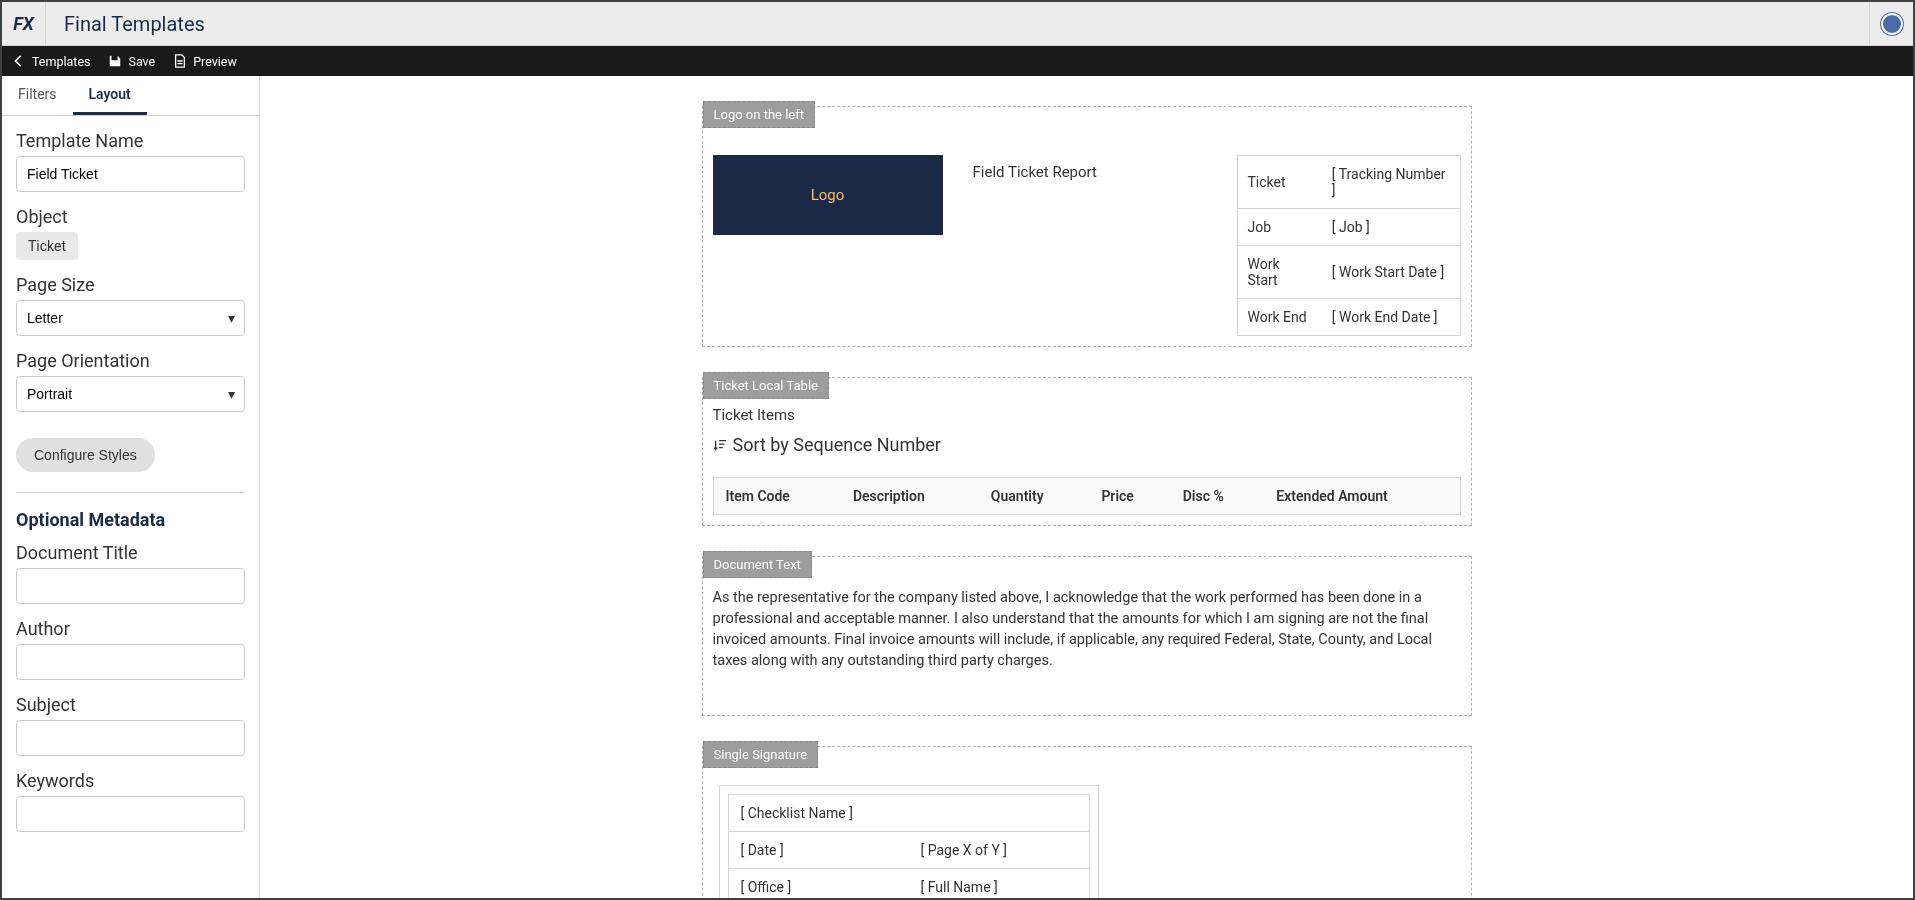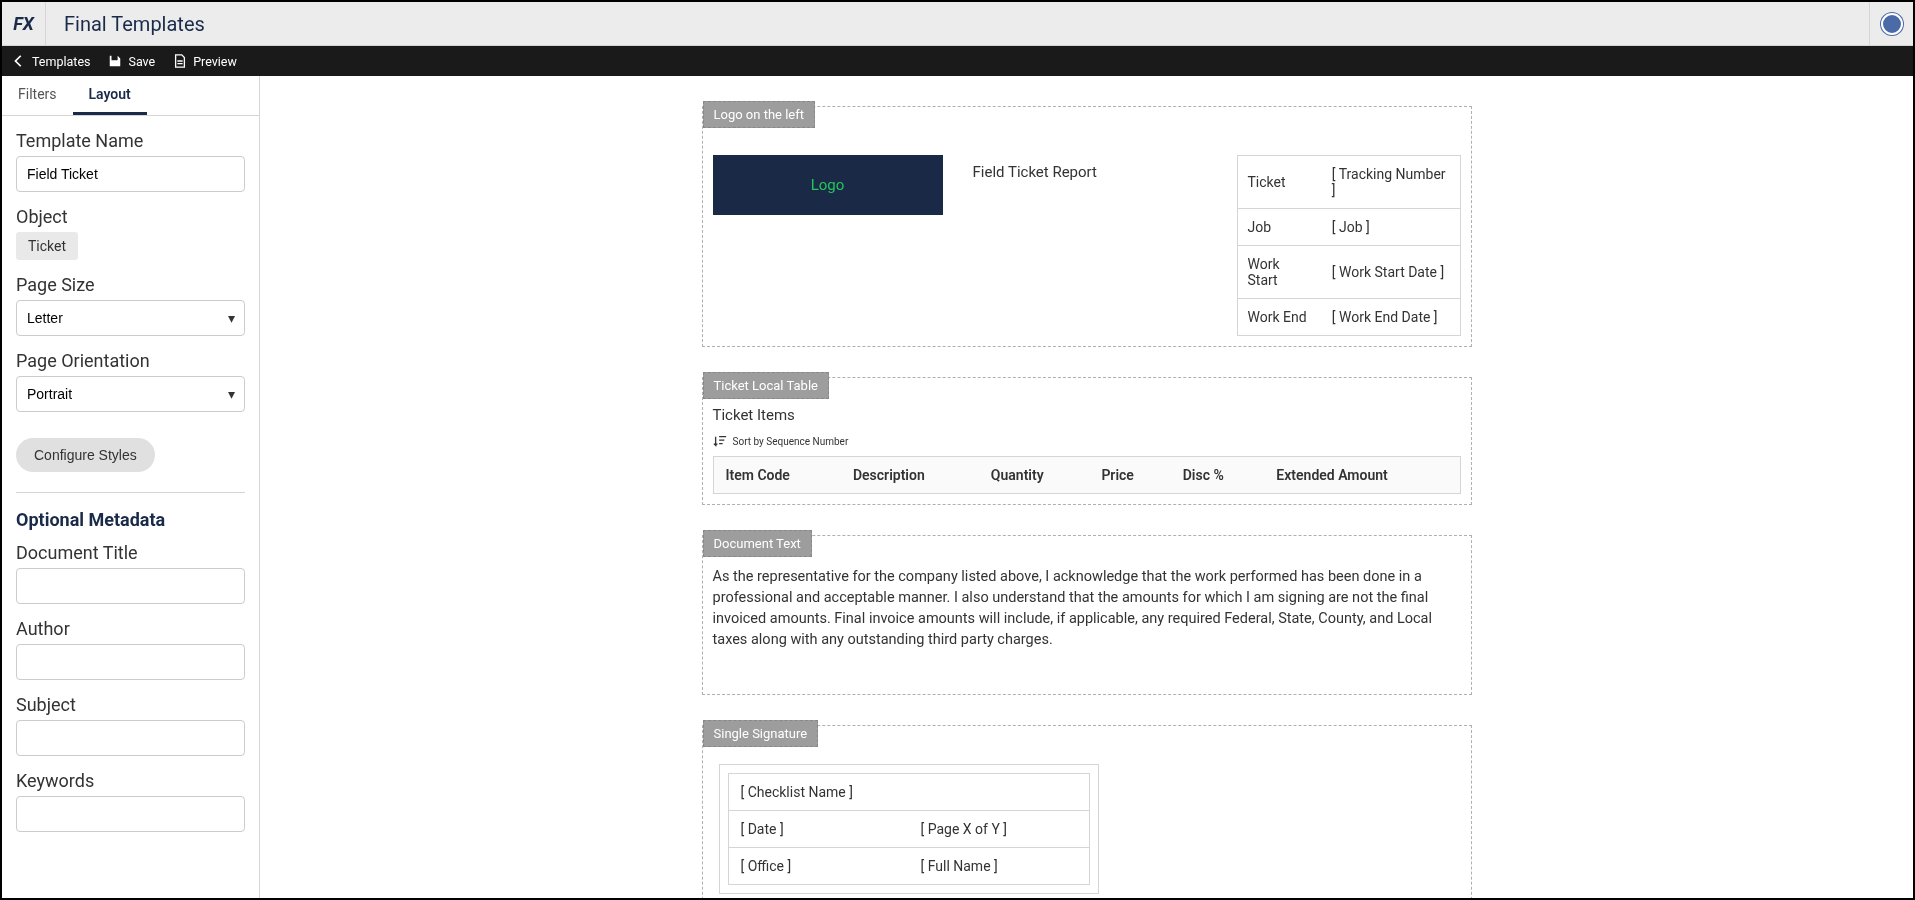--- a/index.html
+++ b/index.html
@@ -1,18 +1,18 @@
 <!DOCTYPE html>
 <html><head>
 <meta charset="utf-8">
 <style>
 * { box-sizing: border-box; margin: 0; padding: 0; }
 body { font-family: -apple-system, BlinkMacSystemFont, "Segoe UI", Roboto, sans-serif; font-size: 14px; color: #333; background: #fff; overflow: hidden; }
 
-.app-frame { border: 2px solid #000000; width: 1915px; height: 900px; display: flex; flex-direction: column; }
+.app-frame { border: 2px solid #404040; width: 1915px; height: 900px; display: flex; flex-direction: column; }
 
 .topbar { background: #ececec; display: flex; align-items: center; height: 44px; border-bottom: 1px solid #d5d5d5; }
 .topbar-logo { width: 44px; height: 44px; display: flex; align-items: center; justify-content: center; border-right: 1px solid #d5d5d5; font-weight: bold; font-style: italic; font-size: 18px; color: #1a2b4a; }
 .topbar-title { padding-left: 18px; font-size: 20px; color: #1a2b4a; }
 .topbar-spacer { flex: 1; }
 .topbar-user { width: 44px; height: 44px; display: flex; align-items: center; justify-content: center; border-left: 1px solid #d5d5d5; }
 .user-avatar { width: 22px; height: 22px; border-radius: 50%; background: #4a6ba8; border: 2px solid #fff; box-shadow: 0 0 0 1px #4a6ba8; }
 
 .actionbar { background: #1a1a1a; height: 30px; display: flex; align-items: center; padding-left: 10px; gap: 18px; }
 .action-item { display: flex; align-items: center; gap: 6px; color: #fff; font-size: 12.5px; cursor: pointer; }
@@ -35,29 +35,29 @@
 .divider { border: none; border-top: 1px solid #d5d5d5; margin: 20px 0 16px; }
 .section-heading { font-size: 18px; font-weight: bold; color: #1a2b4a; margin-bottom: 12px; }
 
 .canvas { flex: 1; background: #fff; overflow-y: auto; display: flex; justify-content: center; padding: 30px 0; }
 .canvas-inner { width: 770px; }
 
 .block { border: 1px dashed #b0b0b0; padding: 18px 10px 10px; position: relative; margin-bottom: 30px; }
 .block-tag { position: absolute; top: -6px; left: 0; background: #9d9d9d; color: #fff; font-size: 13px; padding: 5px 10px; border: 1px dashed #888; }
 
 .header-block { display: flex; gap: 30px; padding-top: 30px; }
-.logo-box { width: 230px; height: 60px; background: #1a2946; color: #22c55e; display: flex; align-items: center; justify-content: center; font-size: 15px; }
+.logo-box { width: 230px; height: 80px; background: #1a2946; color: #fdba74; display: flex; align-items: center; justify-content: center; font-size: 15px; }
 .header-title { font-size: 15px; color: #333; padding-top: 8px; }
 .header-table { margin-left: auto; border: 1px solid #d5d5d5; border-collapse: collapse; width: 224px; }
 .header-table td { border-bottom: 1px solid #d5d5d5; padding: 10px 10px; font-size: 14px; color: #333; }
 .header-table tr:last-child td { border-bottom: none; }
 
 .items-block { padding-top: 28px; }
 .items-title { font-size: 15px; color: #333; margin-bottom: 10px; }
-.sort-row { display: flex; align-items: center; gap: 6px; font-size: 10px; color: #333; margin-bottom: 8px; text-align: center; }
+.sort-row { display: flex; align-items: center; gap: 6px; font-size: 18px; color: #333; margin-bottom: 22px; text-align: center; }
 .items-table { width: 100%; border: 1px solid #d5d5d5; border-collapse: collapse; background: #fafafa; }
 .items-table th { text-align: left; padding: 10px 12px; font-size: 14px; font-weight: 600; color: #333; }
 
 .doc-text { font-size: 14.5px; color: #333; line-height: 1.45; padding: 6px 0; }
 
 .sig-wrap { padding: 10px 6px; }
 .sig-box { border: 1px solid #d5d5d5; width: 380px; background: #fff; }
 .sig-box-inner { border: 1px solid #d5d5d5; margin:8px; }
 .sig-row { display: flex; border-bottom: 1px solid #d5d5d5; }
 .sig-row:last-child { border-bottom: none; }

